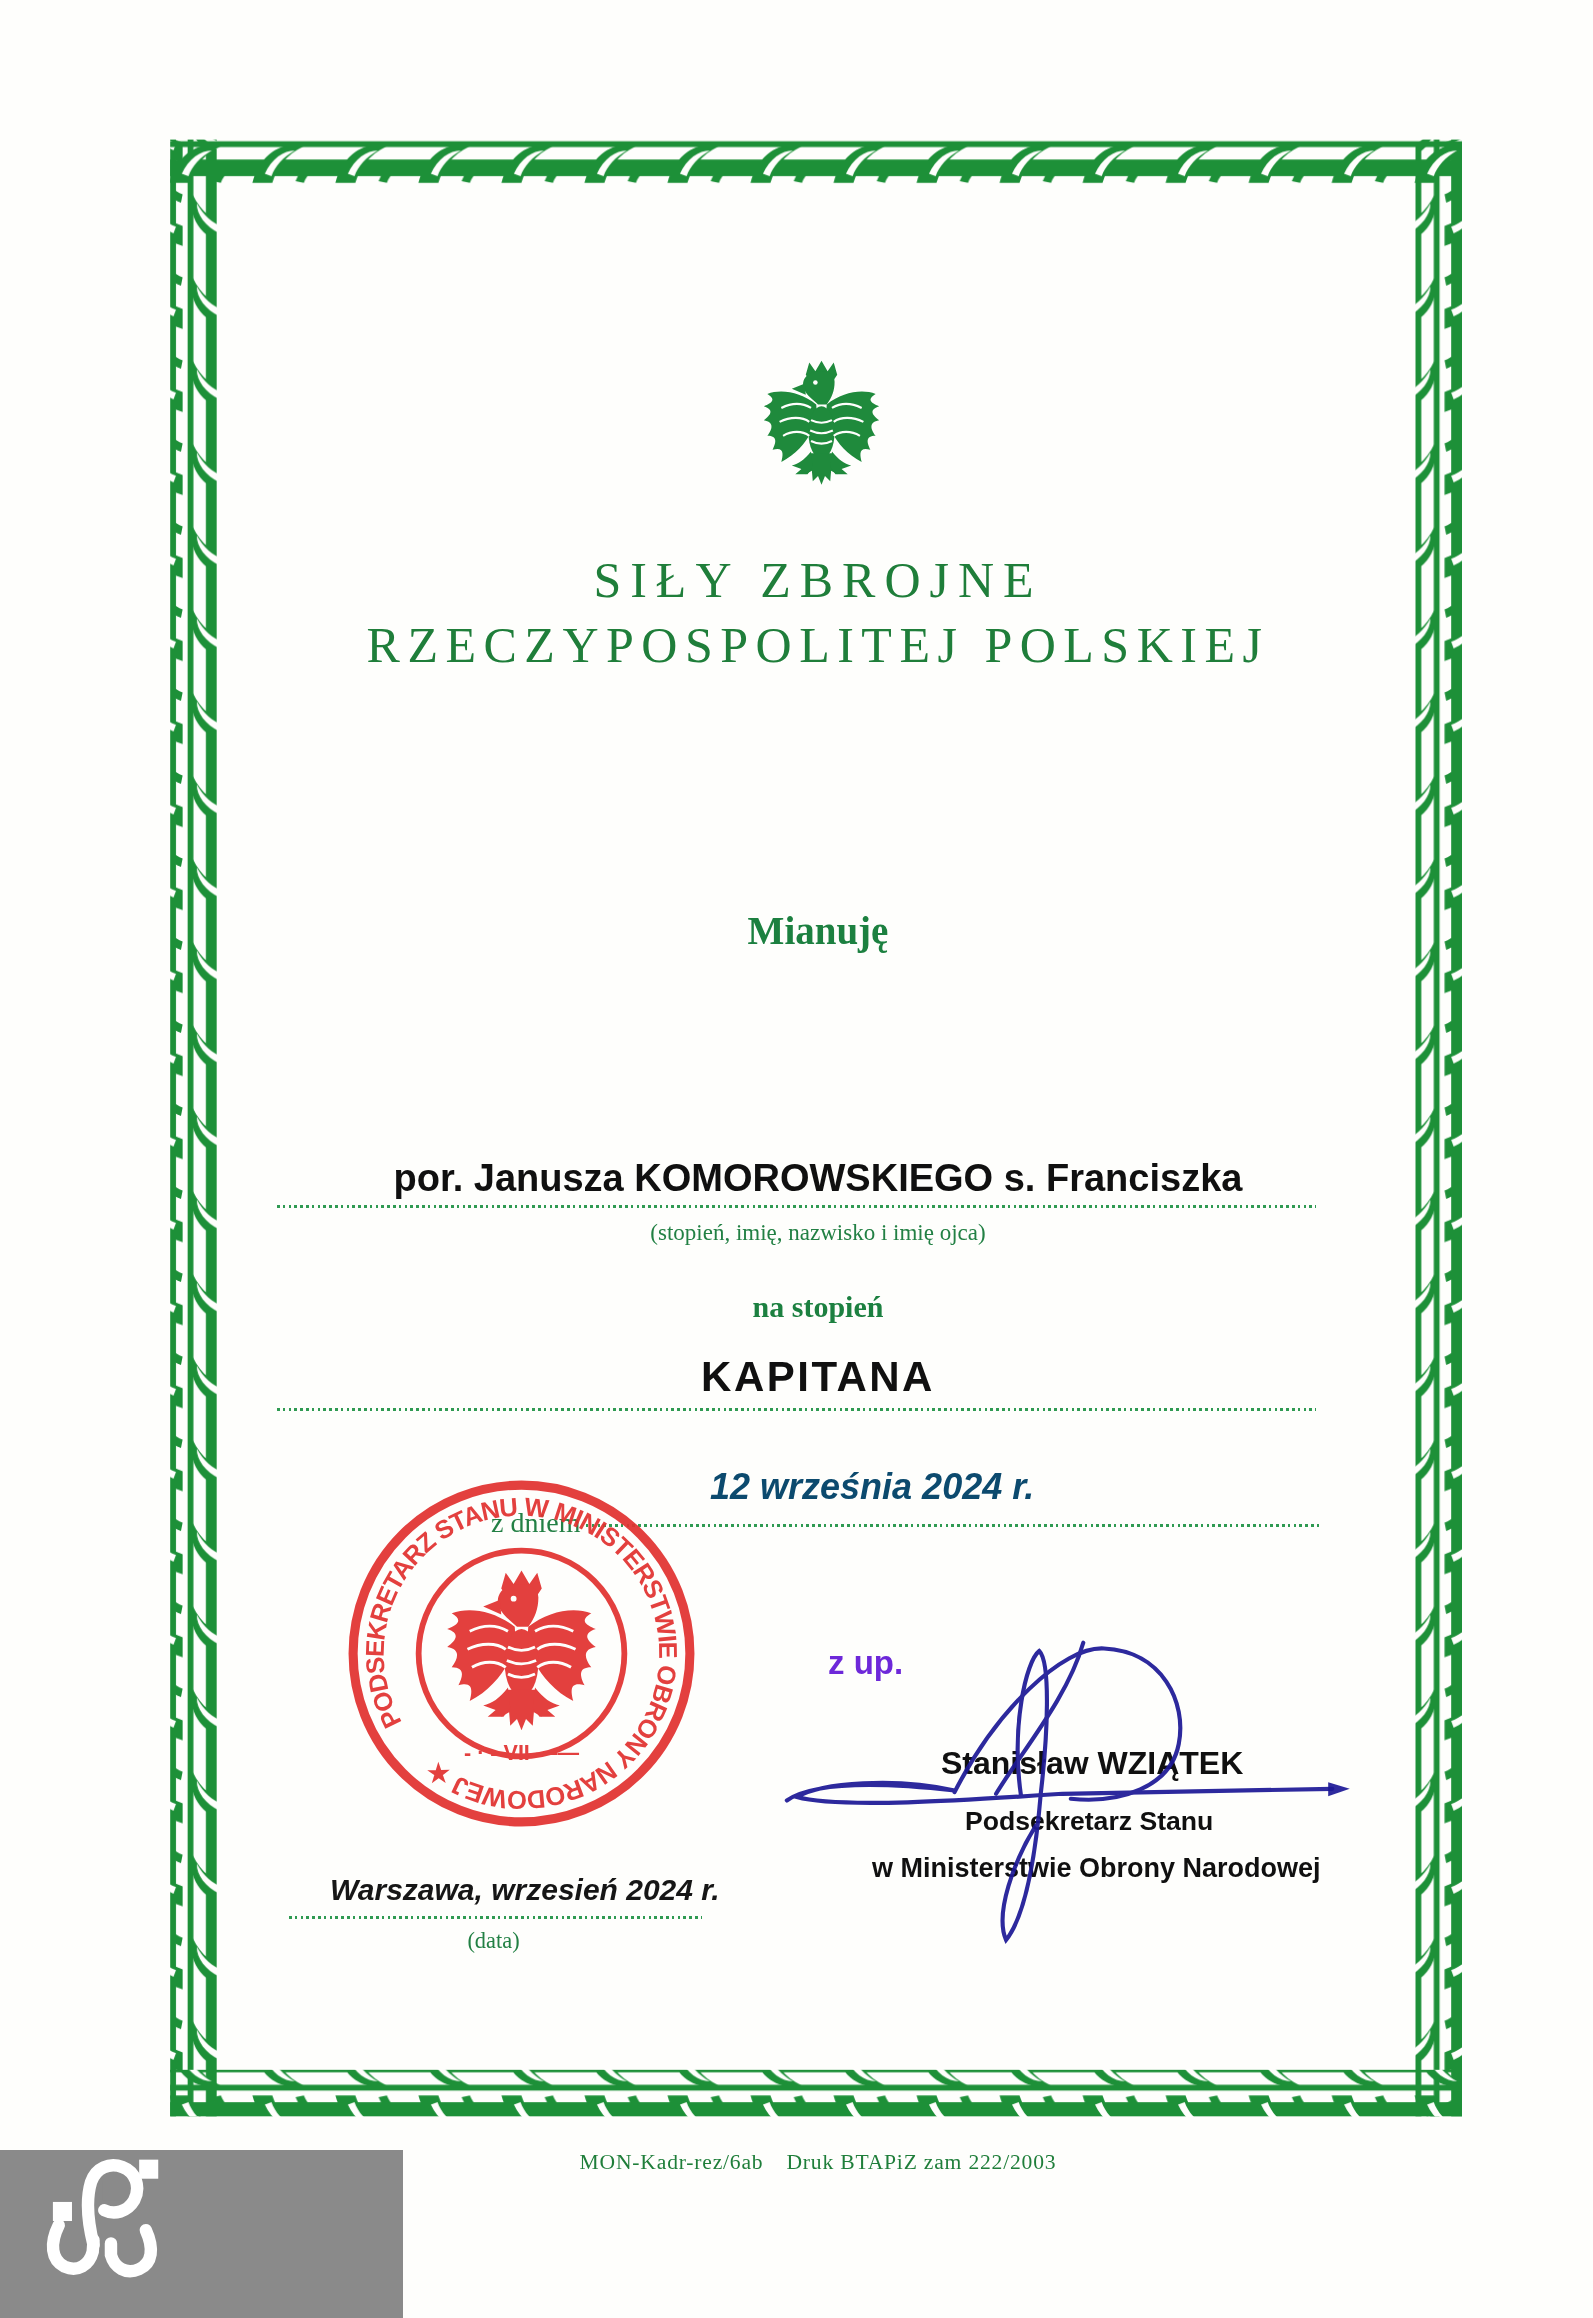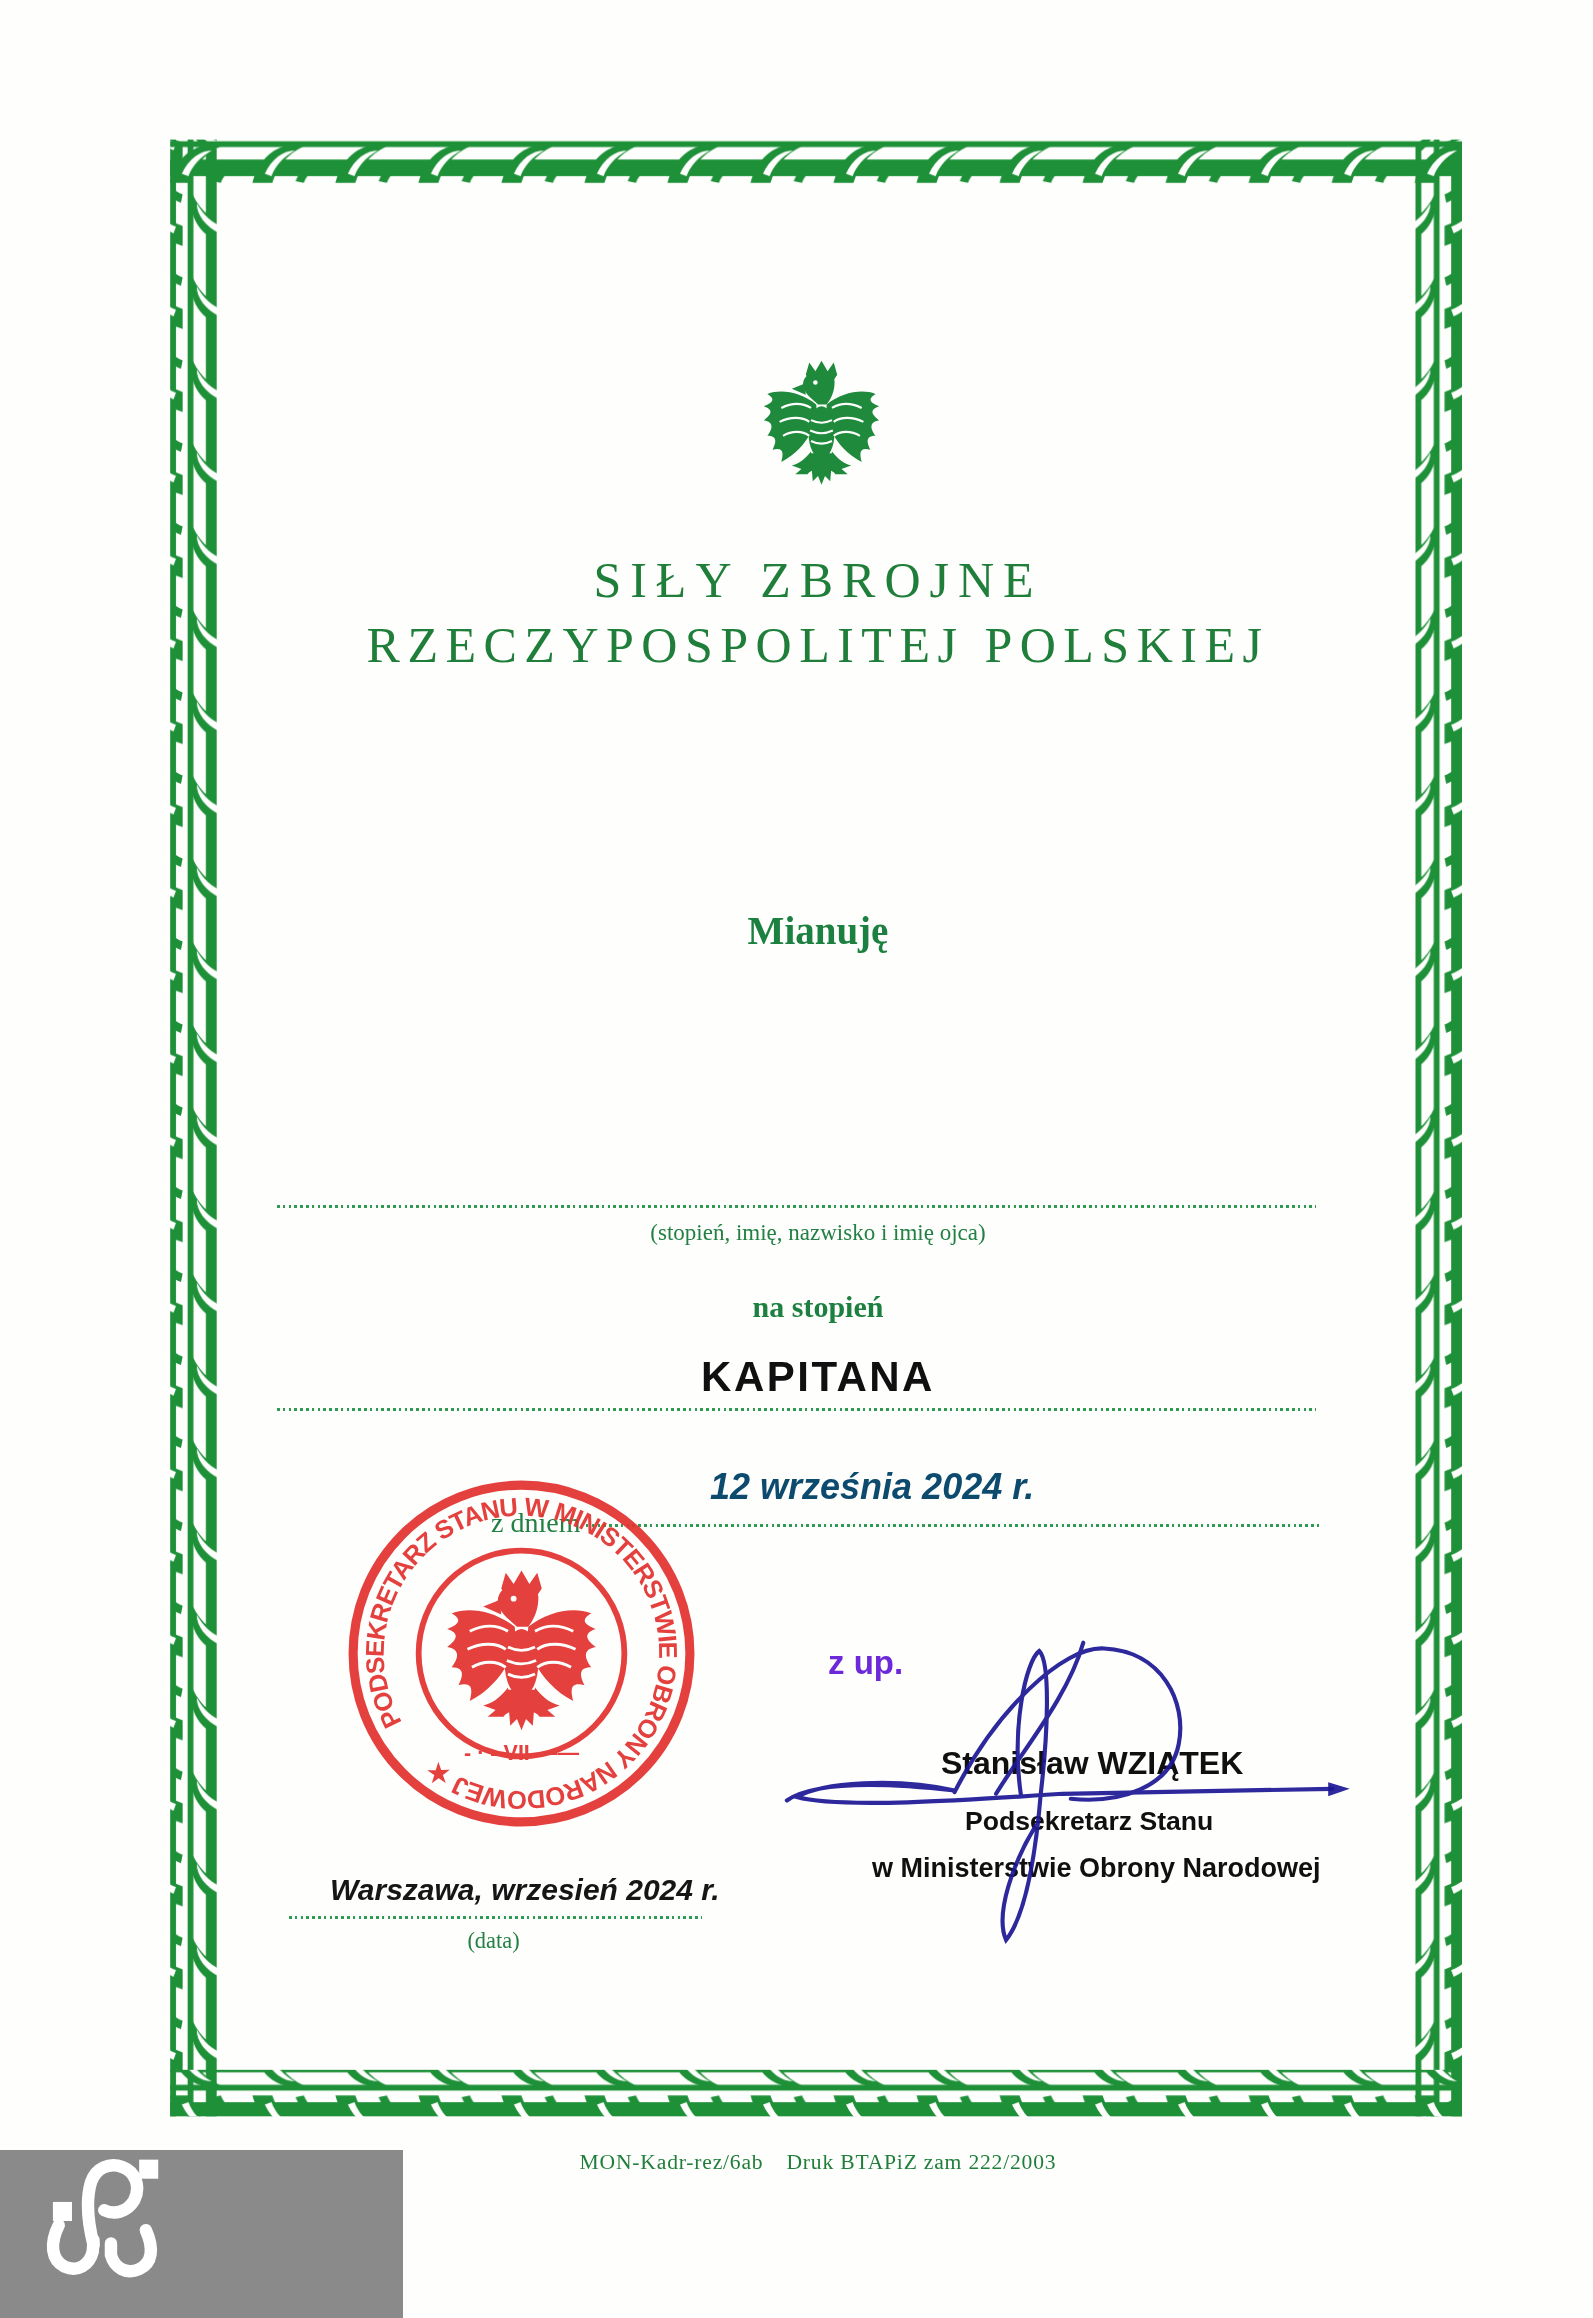--- a/index.html
+++ b/index.html
@@ -93,20 +93,21 @@
   </svg>
 
   <svg class="abs" style="left:760px;top:359px;color:#1f8a3c;" width="123" height="131" viewBox="0 0 140 150">
     <use href="#eagle"></use>
   </svg>
 
   <div class="centerband title-line1 serif">SIŁY ZBROJNE</div>
   <div class="centerband title-line2 serif">RZECZYPOSPOLITEJ POLSKIEJ</div>
   <div class="centerband appoint serif">Mianuję</div>
 
+  <div class="centerband name-line">por. Janusza KOMOROWSKIEGO s. Franciszka</div>
   <div class="dots dots1"></div>
   <div class="centerband name-caption serif">(stopień, imię, nazwisko i imię ojca)</div>
 
   <div class="centerband rank-label serif">na stopień</div>
   <div class="centerband rank-value">KAPITANA</div>
   <div class="dots dots2"></div>
 
   <div class="abs date-value">12 września 2024 r.</div>
   <div class="abs z-dniem serif">z dniem</div>
   <div class="dots dots3"></div>

